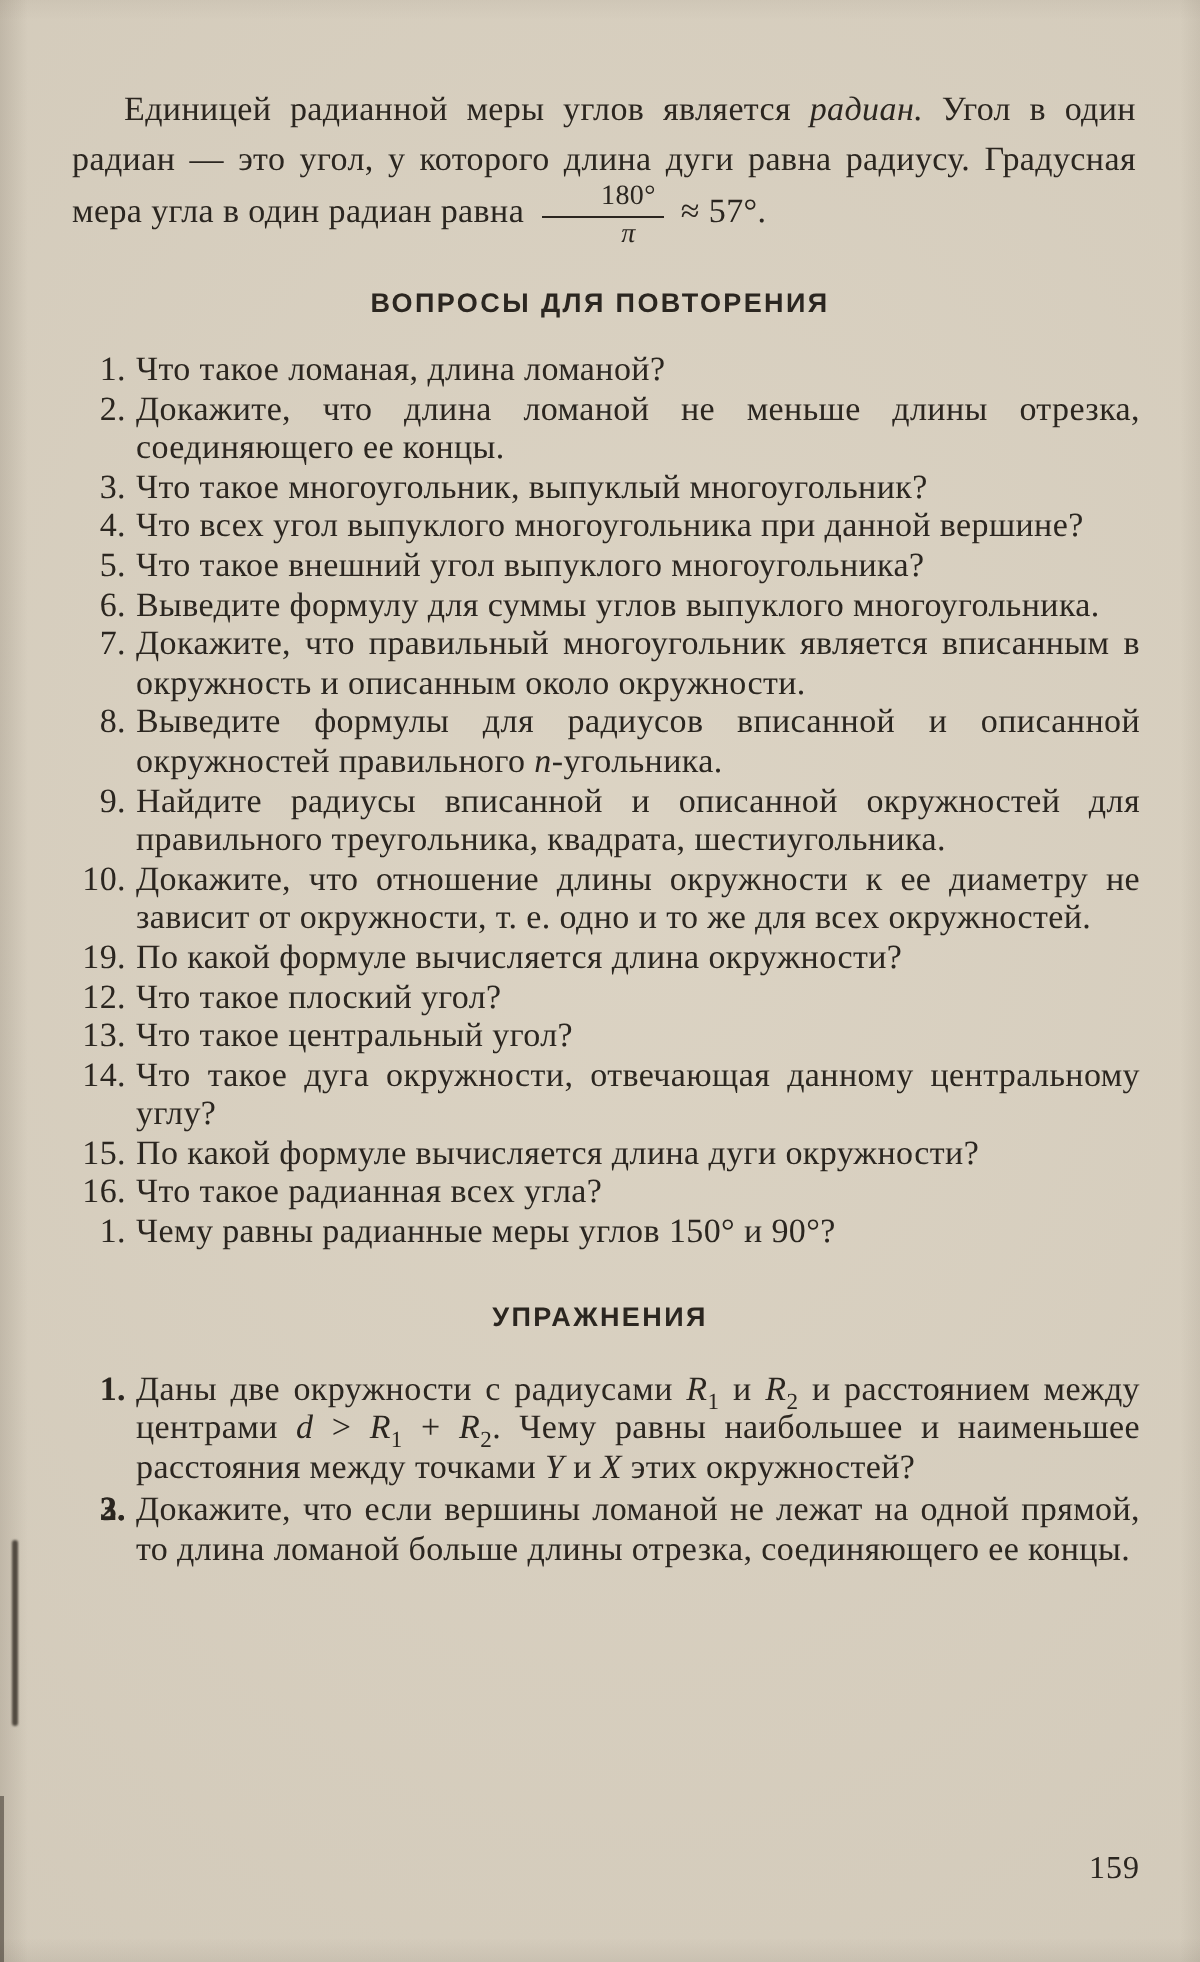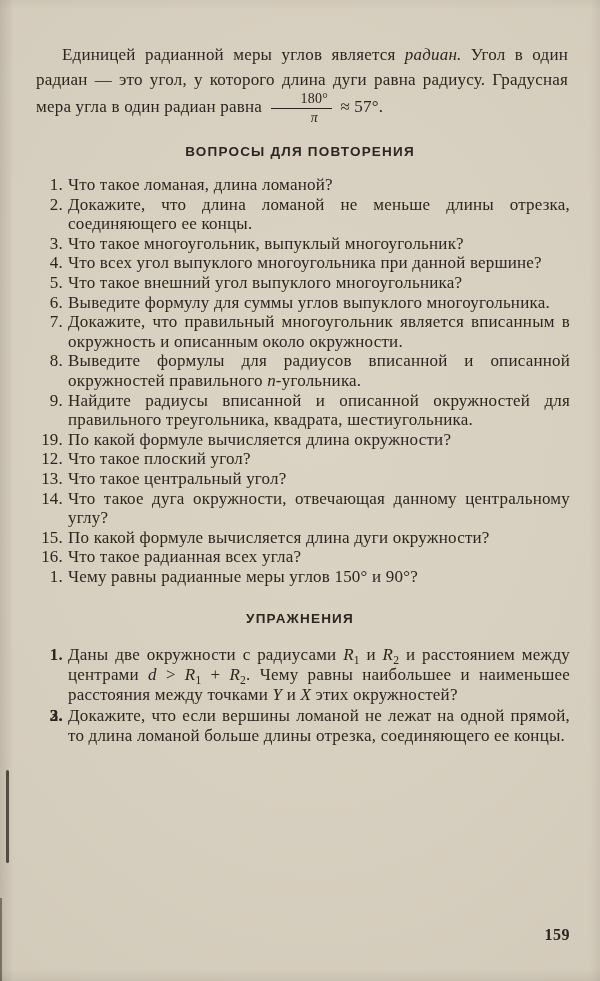--- a/index.html
+++ b/index.html
@@ -63,21 +63,21 @@
   }
   .item .num{
     position:absolute;left:0;top:0;width:27px;text-align:right;
   }
   .exlist .item{margin-bottom:2px;}
   .exlist .num{font-weight:bold;}
   .it{font-style:italic;}
   .sub{font-size:68%;vertical-align:sub;line-height:0;}
   .pagenum{
     position:absolute;right:30px;top:926px;
-    font-weight:bold;font-size:16px;letter-spacing:0.5px;
+    font-weight:normal;font-size:16px;letter-spacing:0.5px;
   }
   .margin-mark{
     position:absolute;left:6px;top:770px;width:3px;height:93px;
     background:#3e372e;border-radius:2px;opacity:0.85;filter:blur(0.4px);
   }
   .edge-mark{
     position:absolute;left:0;top:898px;width:2px;height:83px;
     background:rgba(50,42,34,0.5);
   }
 </style>
@@ -121,20 +121,24 @@
     </div>
     <div class="item">
       <span class="num">8.</span>
       <span class="txt"><span>Выведите формулы для радиусов вписанной и описанной окружностей правильного </span><span class="it">n</span><span>-угольника.</span></span>
     </div>
     <div class="item">
       <span class="num">9.</span>
       <span class="txt">Найдите радиусы вписанной и описанной окружностей для правильного треугольника, квадрата, шестиугольника.</span>
     </div>
     <div class="item">
+      <span class="num">10.</span>
+      <span class="txt">Докажите, что отношение длины окружности к ее диаметру не зависит от окружности, т. е. одно и то же для всех окружностей.</span>
+    </div>
+    <div class="item">
       <span class="num">19.</span>
       <span class="txt">По какой формуле вычисляется длина окружности?</span>
     </div>
     <div class="item">
       <span class="num">12.</span>
       <span class="txt">Что такое плоский угол?</span>
     </div>
     <div class="item">
       <span class="num">13.</span>
       <span class="txt">Что такое центральный угол?</span>

